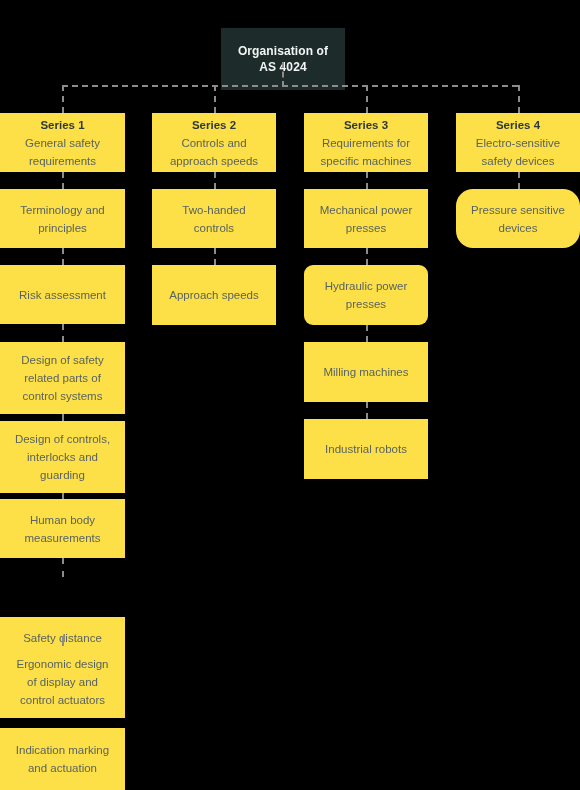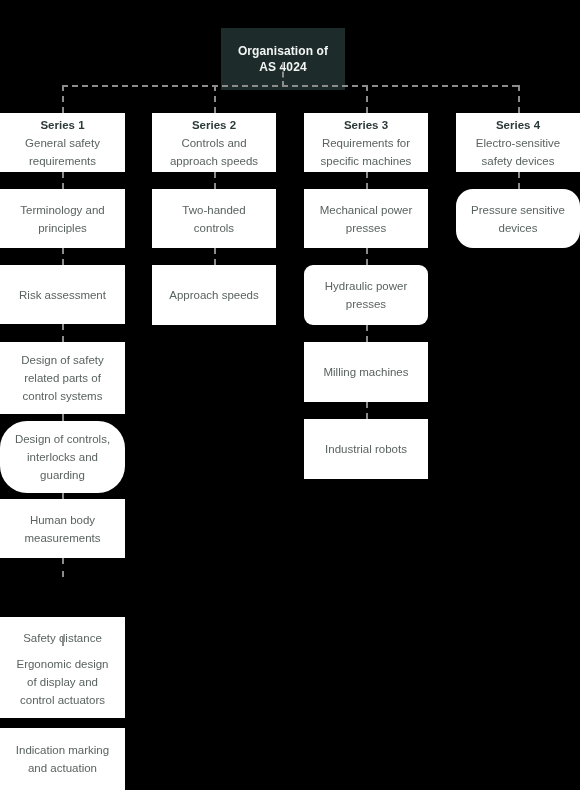--- a/index.html
+++ b/index.html
@@ -67,21 +67,21 @@
     left: 282px;
     top: 62px;
     height: 25px;
     width: 0px;
     border-left: 2px dashed #8c8c8c;
   }
 
   
   .node {
     position: absolute;
-    background: #ffffff;
+    background: #fde047;
     box-sizing: border-box;
     display: flex;
     align-items: center;
     justify-content: center;
     text-align: center;
     padding: 22px 10px;
   }
   .node .label {
     color: #59635f;
     font-size: 11.5px;
@@ -144,21 +144,21 @@
   <div class="drop" style="left:62px; top:324px; height:18px;"></div>
   <div class="node" style="left:0px; top:342px; width:125px; height:72px;">
     <div class="label">
       <span>Design of safety</span><br>
       <span>related parts of</span><br>
       <span>control systems</span>
     </div>
   </div>
 
   <div class="drop" style="left:62px; top:414px; height:7px;"></div>
-  <div class="node" style="left:0px; top:421px; width:125px; height:72px;border-radius:27px;">
+  <div class="node" style="left:0px; top:421px; width:125px; height:72px;">
     <div class="label">
       <span>Design of controls,</span><br>
       <span>interlocks and</span><br>
       <span>guarding</span>
     </div>
   </div>
 
   <div class="drop" style="left:62px; top:493px; height:6px;"></div>
   <div class="node" style="left:0px; top:499px; width:125px; height:59px;">
     <div class="label">

